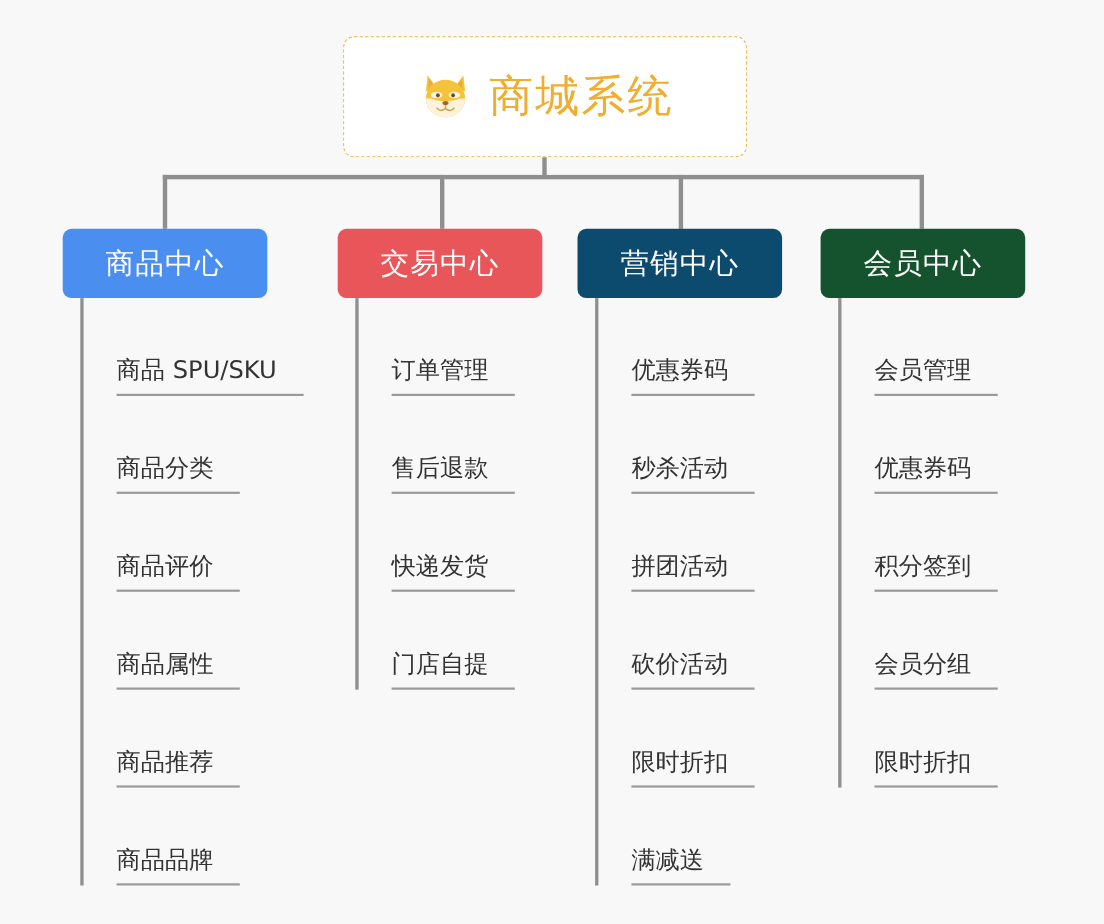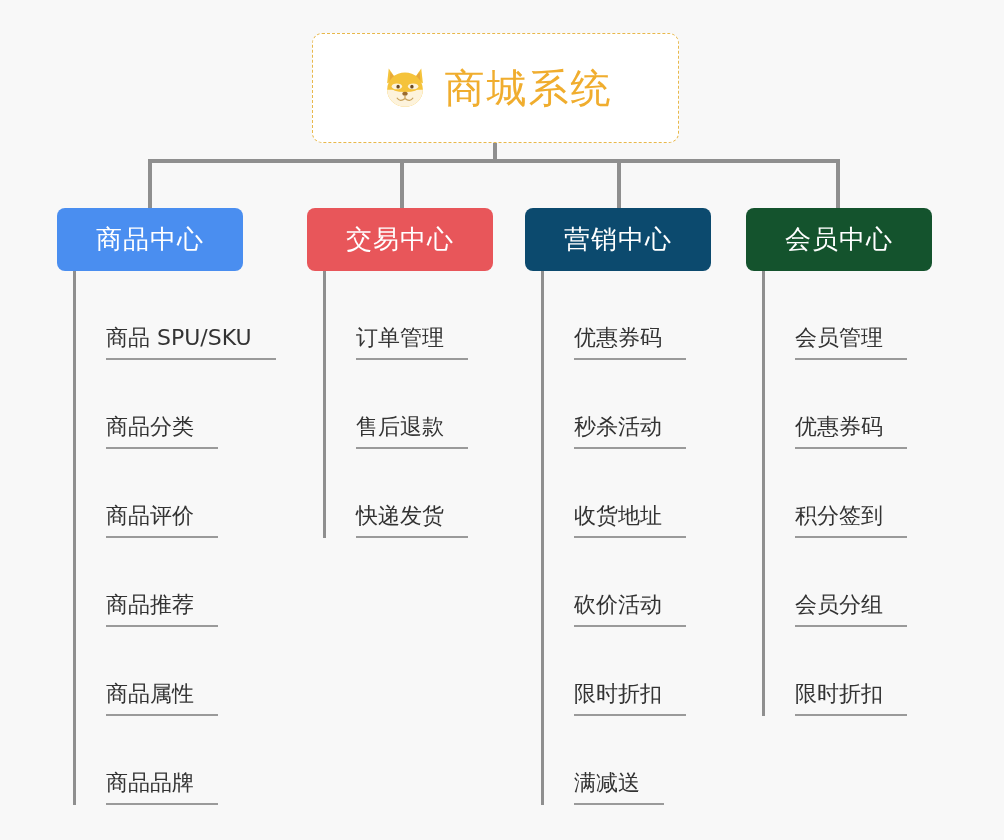--- a/index.html
+++ b/index.html
@@ -167,24 +167,24 @@
       <div class="leaf-item">
           <span class="leaf-label">商品 SPU/SKU</span>
         </div>
       <div class="leaf-item">
           <span class="leaf-label">商品分类</span>
         </div>
       <div class="leaf-item">
           <span class="leaf-label">商品评价</span>
         </div>
       <div class="leaf-item">
+          <span class="leaf-label">商品属性</span>
+        </div>
+      <div class="leaf-item">
           <span class="leaf-label">商品推荐</span>
-        </div>
-      <div class="leaf-item">
-          <span class="leaf-label">商品属性</span>
         </div>
       <div class="leaf-item">
           <span class="leaf-label">商品品牌</span>
         </div>
     </div>
   </div>
 
   <div class="branch b1">
     <div class="branch-header" style="background: rgb(232, 86, 90);">
       <span>交易中心</span>
@@ -192,36 +192,39 @@
     <div class="leaf-list">
       <div class="leaf-item">
           <span class="leaf-label">订单管理</span>
         </div>
       <div class="leaf-item">
           <span class="leaf-label">售后退款</span>
         </div>
       <div class="leaf-item">
           <span class="leaf-label">快递发货</span>
         </div>
+      <div class="leaf-item">
+          <span class="leaf-label">门店自提</span>
+        </div>
     </div>
   </div>
 
   <div class="branch b2">
     <div class="branch-header" style="background: #0c4a6e;">
       <span>营销中心</span>
     </div>
     <div class="leaf-list">
       <div class="leaf-item">
           <span class="leaf-label">优惠券码</span>
         </div>
       <div class="leaf-item">
           <span class="leaf-label">秒杀活动</span>
         </div>
       <div class="leaf-item">
-          <span class="leaf-label">收货地址</span>
+          <span class="leaf-label">拼团活动</span>
         </div>
       <div class="leaf-item">
           <span class="leaf-label">砍价活动</span>
         </div>
       <div class="leaf-item">
           <span class="leaf-label">限时折扣</span>
         </div>
       <div class="leaf-item">
           <span class="leaf-label">满减送</span>
         </div>

